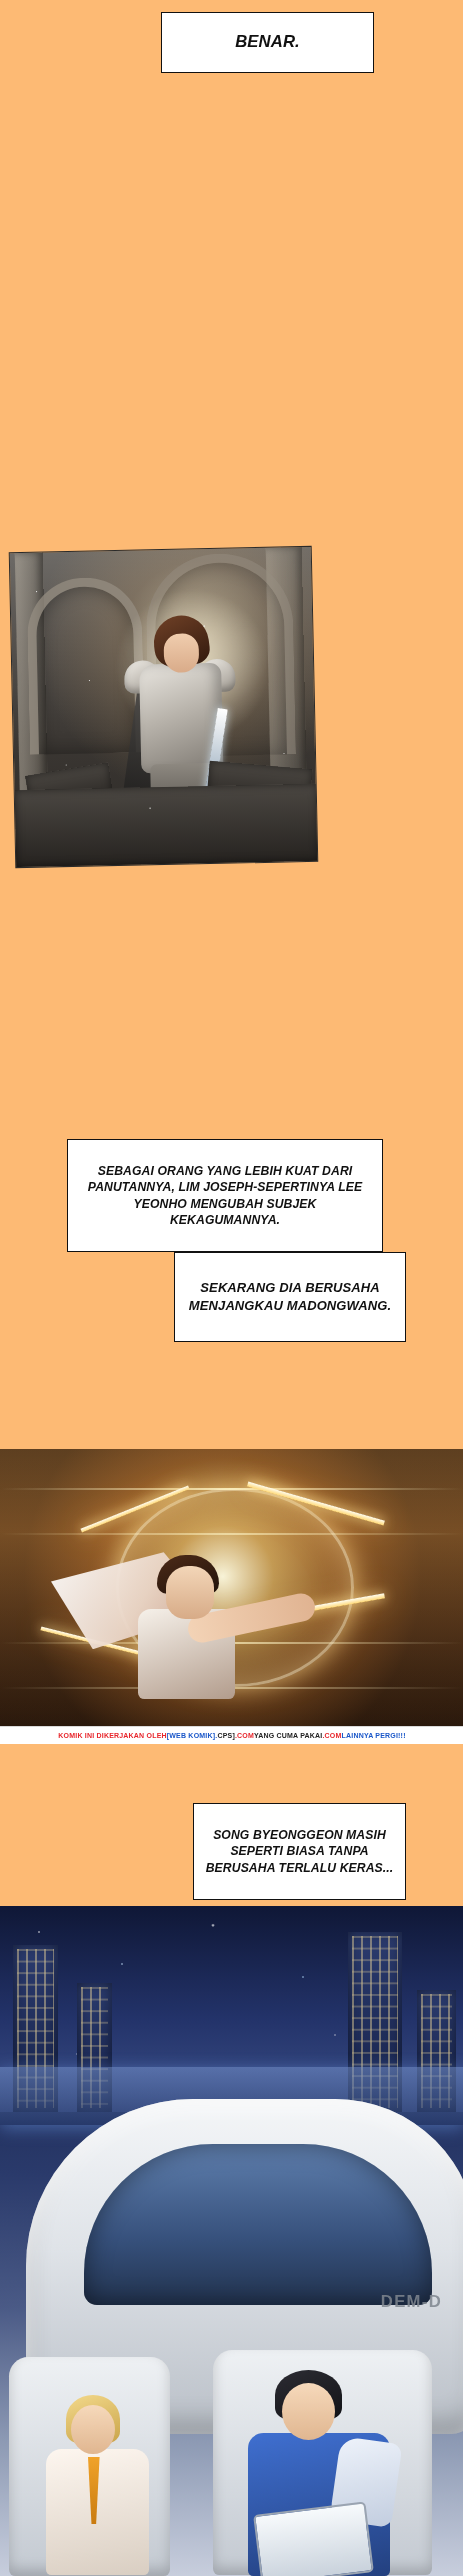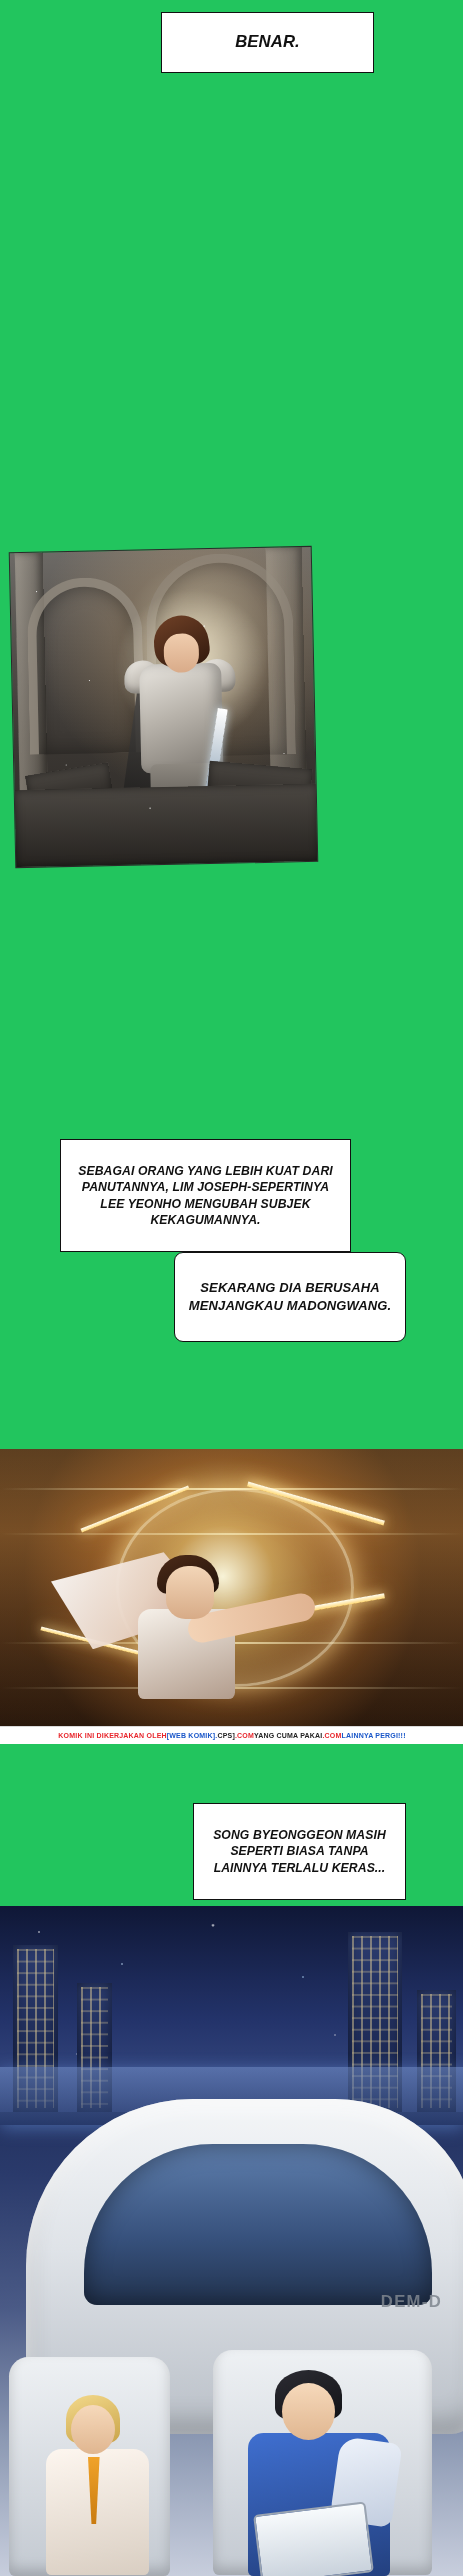--- a/index.html
+++ b/index.html
@@ -8,21 +8,21 @@
     background: #ffffff;
   }
   body {
     width: 464px;
     font-family: "Liberation Sans", sans-serif;
   }
   .page {
     position: relative;
     width: 464px;
     height: 2576px;
-    background: #22c55e;
+    background: #fdba74;
     overflow: hidden;
   }
 
   
   .bubble {
     position: absolute;
     background: #ffffff;
     border: 1.9px solid #111111;
     box-sizing: border-box;
     display: flex;
@@ -371,25 +371,25 @@
       <div class="p1-hair"></div>
       <div class="p1-face"></div>
       <div class="p1-blade"></div>
     </div>
     <div class="p1-rubble r2"></div>
     <div class="p1-rubble r3"></div>
     <div class="p1-rubble r1"></div>
     <div class="p1-snow"></div>
   </div>
 
-  <div class="bubble" style="left:60px; top:1139px; width:291px; height:113px; font-size:12.2px;">
+  <div class="bubble" style="left:67px; top:1139px; width:316px; height:113px; font-size:12.2px;">
     <span>SEBAGAI ORANG YANG LEBIH KUAT DARI PANUTANNYA, LIM JOSEPH-SEPERTINYA LEE YEONHO MENGUBAH SUBJEK KEKAGUMANNYA.</span>
   </div>
 
-  <div class="bubble" style="left:174px; top:1252px; width:232px; height:90px; font-size:13px;border-radius:9px;">
+  <div class="bubble" style="left:174px; top:1252px; width:232px; height:90px; font-size:13px;">
     <span>SEKARANG DIA BERUSAHA MENJANGKAU MADONGWANG.</span>
   </div>
 
   <div class="panel panel-2">
     <div class="p2-ring"></div>
     <div class="p2-streak" style="left:0; top:39px; width:464px;"></div>
     <div class="p2-streak" style="left:0; top:84px; width:464px; opacity:.7;"></div>
     <div class="p2-streak" style="left:0; top:193px; width:464px; opacity:.8;"></div>
     <div class="p2-streak" style="left:0; top:238px; width:464px; opacity:.6;"></div>
     <div class="p2-bolt" style="left:77px; top:58px; width:116px; height:3.9px; transform:rotate(-22deg);"></div>
@@ -409,21 +409,21 @@
     <span class="c-red">KOMIK INI DIKERJAKAN OLEH </span>
     <span class="c-blue">[WEB KOMIK].</span>
     <span class="c-dark">CPS]</span>
     <span class="c-red">.COM </span>
     <span class="c-dark">YANG CUMA PAKAI </span>
     <span class="c-red">.COM</span>
     <span class="c-blue"> LAINNYA PERGI!!!</span>
   </div>
 
   <div class="bubble" style="left:193px; top:1803px; width:213px; height:97px; font-size:12.2px;">
-    <span>SONG BYEONGGEON MASIH SEPERTI BIASA TANPA LAINNYA TERLALU KERAS...</span>
+    <span>SONG BYEONGGEON MASIH SEPERTI BIASA TANPA BERUSAHA TERLALU KERAS...</span>
   </div>
 
   <div class="panel panel-3">
     <div class="p3-sky"></div>
     <div class="p3-tower" style="left:13px; top:39px; width:45px; height:167px;"></div>
     <div class="p3-tower" style="left:77px; top:77px; width:35px; height:129px;"></div>
     <div class="p3-tower" style="left:348px; top:26px; width:54px; height:180px;"></div>
     <div class="p3-tower" style="left:417px; top:84px; width:39px; height:122px;"></div>
     <div class="p3-rail"></div>
 

